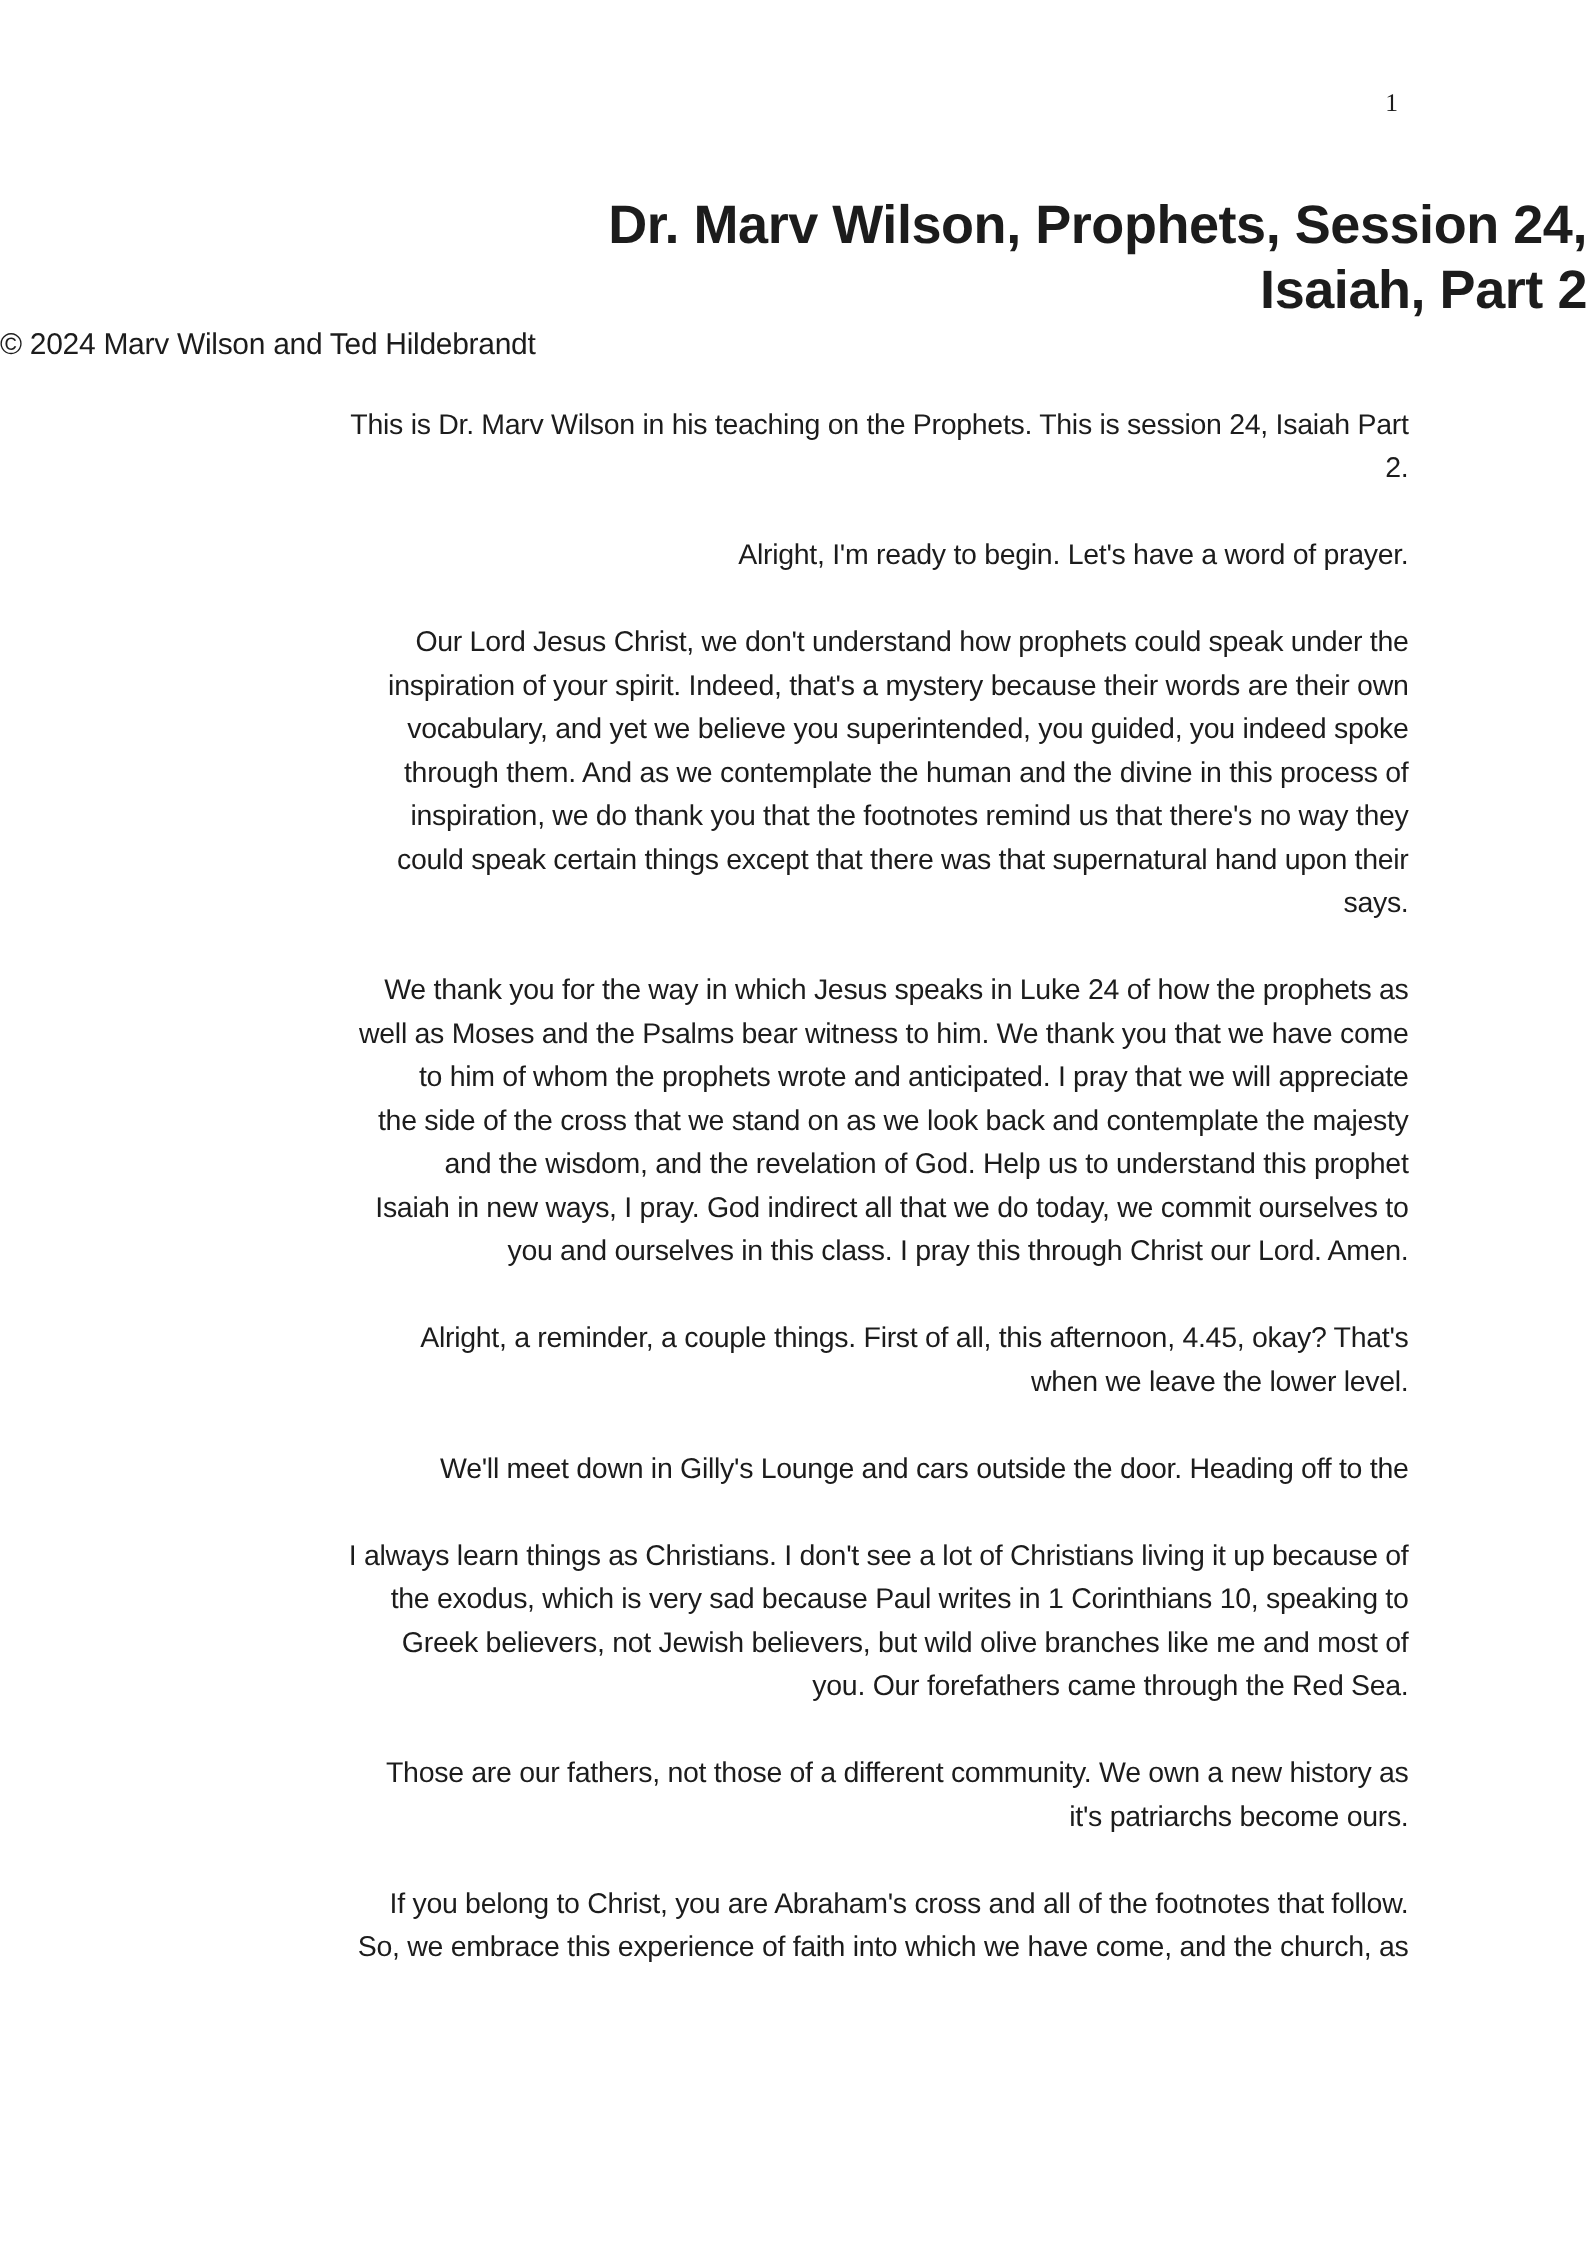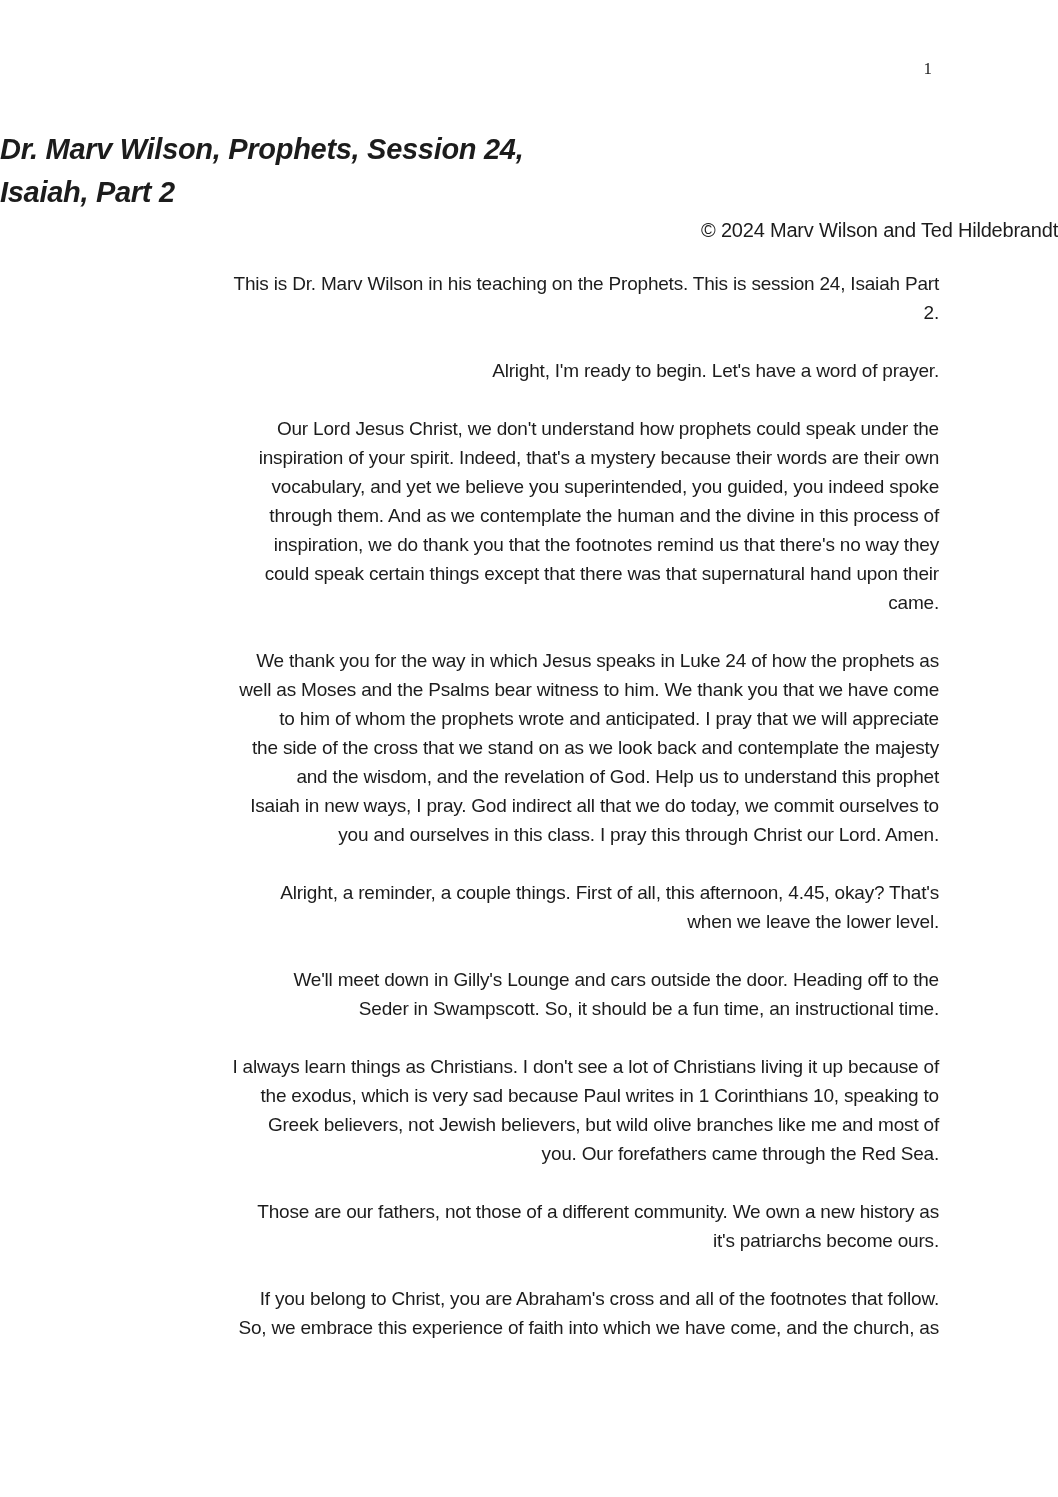--- a/index.html
+++ b/index.html
@@ -20,29 +20,28 @@
     position: absolute;
     top: 59px;
     right: 126px;
     font-family: "Liberation Serif", serif;
     font-size: 17px;
     line-height: 20px;
     color: #1c1c1c;
   }
   .title-block {
     padding-top: 128px;
-    text-align: left;
+    text-align: right;
     font-weight: bold;
-    font-size: 29px;
+    font-size: 36px;
     line-height: 43px;
     letter-spacing: -0.3px;
-    font-style: italic;
   }
   .copyright {
-    text-align: right;
+    text-align: left;
     font-size: 20px;
     line-height: 29px;
     margin-top: 2px;
     letter-spacing: -0.2px;
   }
   .content {
     margin-left: 127px;
     margin-top: 24px;
     width: 812px;
     font-size: 19px;
@@ -79,38 +78,37 @@
       <div class="para">
         <div class="line">Alright, I'm ready to begin. Let's have a word of prayer.</div>
       </div>
       <div class="para">
         <div class="line">Our Lord Jesus Christ, we don't understand how prophets could speak under the</div>
         <div class="line">inspiration of your spirit. Indeed, that's a mystery because their words are their own</div>
         <div class="line">vocabulary, and yet we believe you superintended, you guided, you indeed spoke</div>
         <div class="line">through them. And as we contemplate the human and the divine in this process of</div>
         <div class="line">inspiration, we do thank you that the footnotes remind us that there's no way they</div>
         <div class="line">could speak certain things except that there was that supernatural hand upon their</div>
-        <div class="line">came.</div>
+        <div class="line">says.</div>
       </div>
       <div class="para">
         <div class="line">We thank you for the way in which Jesus speaks in Luke 24 of how the prophets as</div>
         <div class="line">well as Moses and the Psalms bear witness to him. We thank you that we have come</div>
         <div class="line">to him of whom the prophets wrote and anticipated. I pray that we will appreciate</div>
         <div class="line">the side of the cross that we stand on as we look back and contemplate the majesty</div>
         <div class="line">and the wisdom, and the revelation of God. Help us to understand this prophet</div>
         <div class="line">Isaiah in new ways, I pray. God indirect all that we do today, we commit ourselves to</div>
         <div class="line">you and ourselves in this class. I pray this through Christ our Lord. Amen.</div>
       </div>
       <div class="para">
         <div class="line">Alright, a reminder, a couple things. First of all, this afternoon, 4.45, okay? That's</div>
         <div class="line">when we leave the lower level.</div>
       </div>
       <div class="para">
         <div class="line">We'll meet down in Gilly's Lounge and cars outside the door. Heading off to the</div>
-        <div class="line">Seder in Swampscott. So, it should be a fun time, an instructional time.</div>
       </div>
       <div class="para">
         <div class="line">I always learn things as Christians. I don't see a lot of Christians living it up because of</div>
         <div class="line">the exodus, which is very sad because Paul writes in 1 Corinthians 10, speaking to</div>
         <div class="line">Greek believers, not Jewish believers, but wild olive branches like me and most of</div>
         <div class="line">you. Our forefathers came through the Red Sea.</div>
       </div>
       <div class="para">
         <div class="line">Those are our fathers, not those of a different community. We own a new history as</div>
         <div class="line">it's patriarchs become ours.</div>

